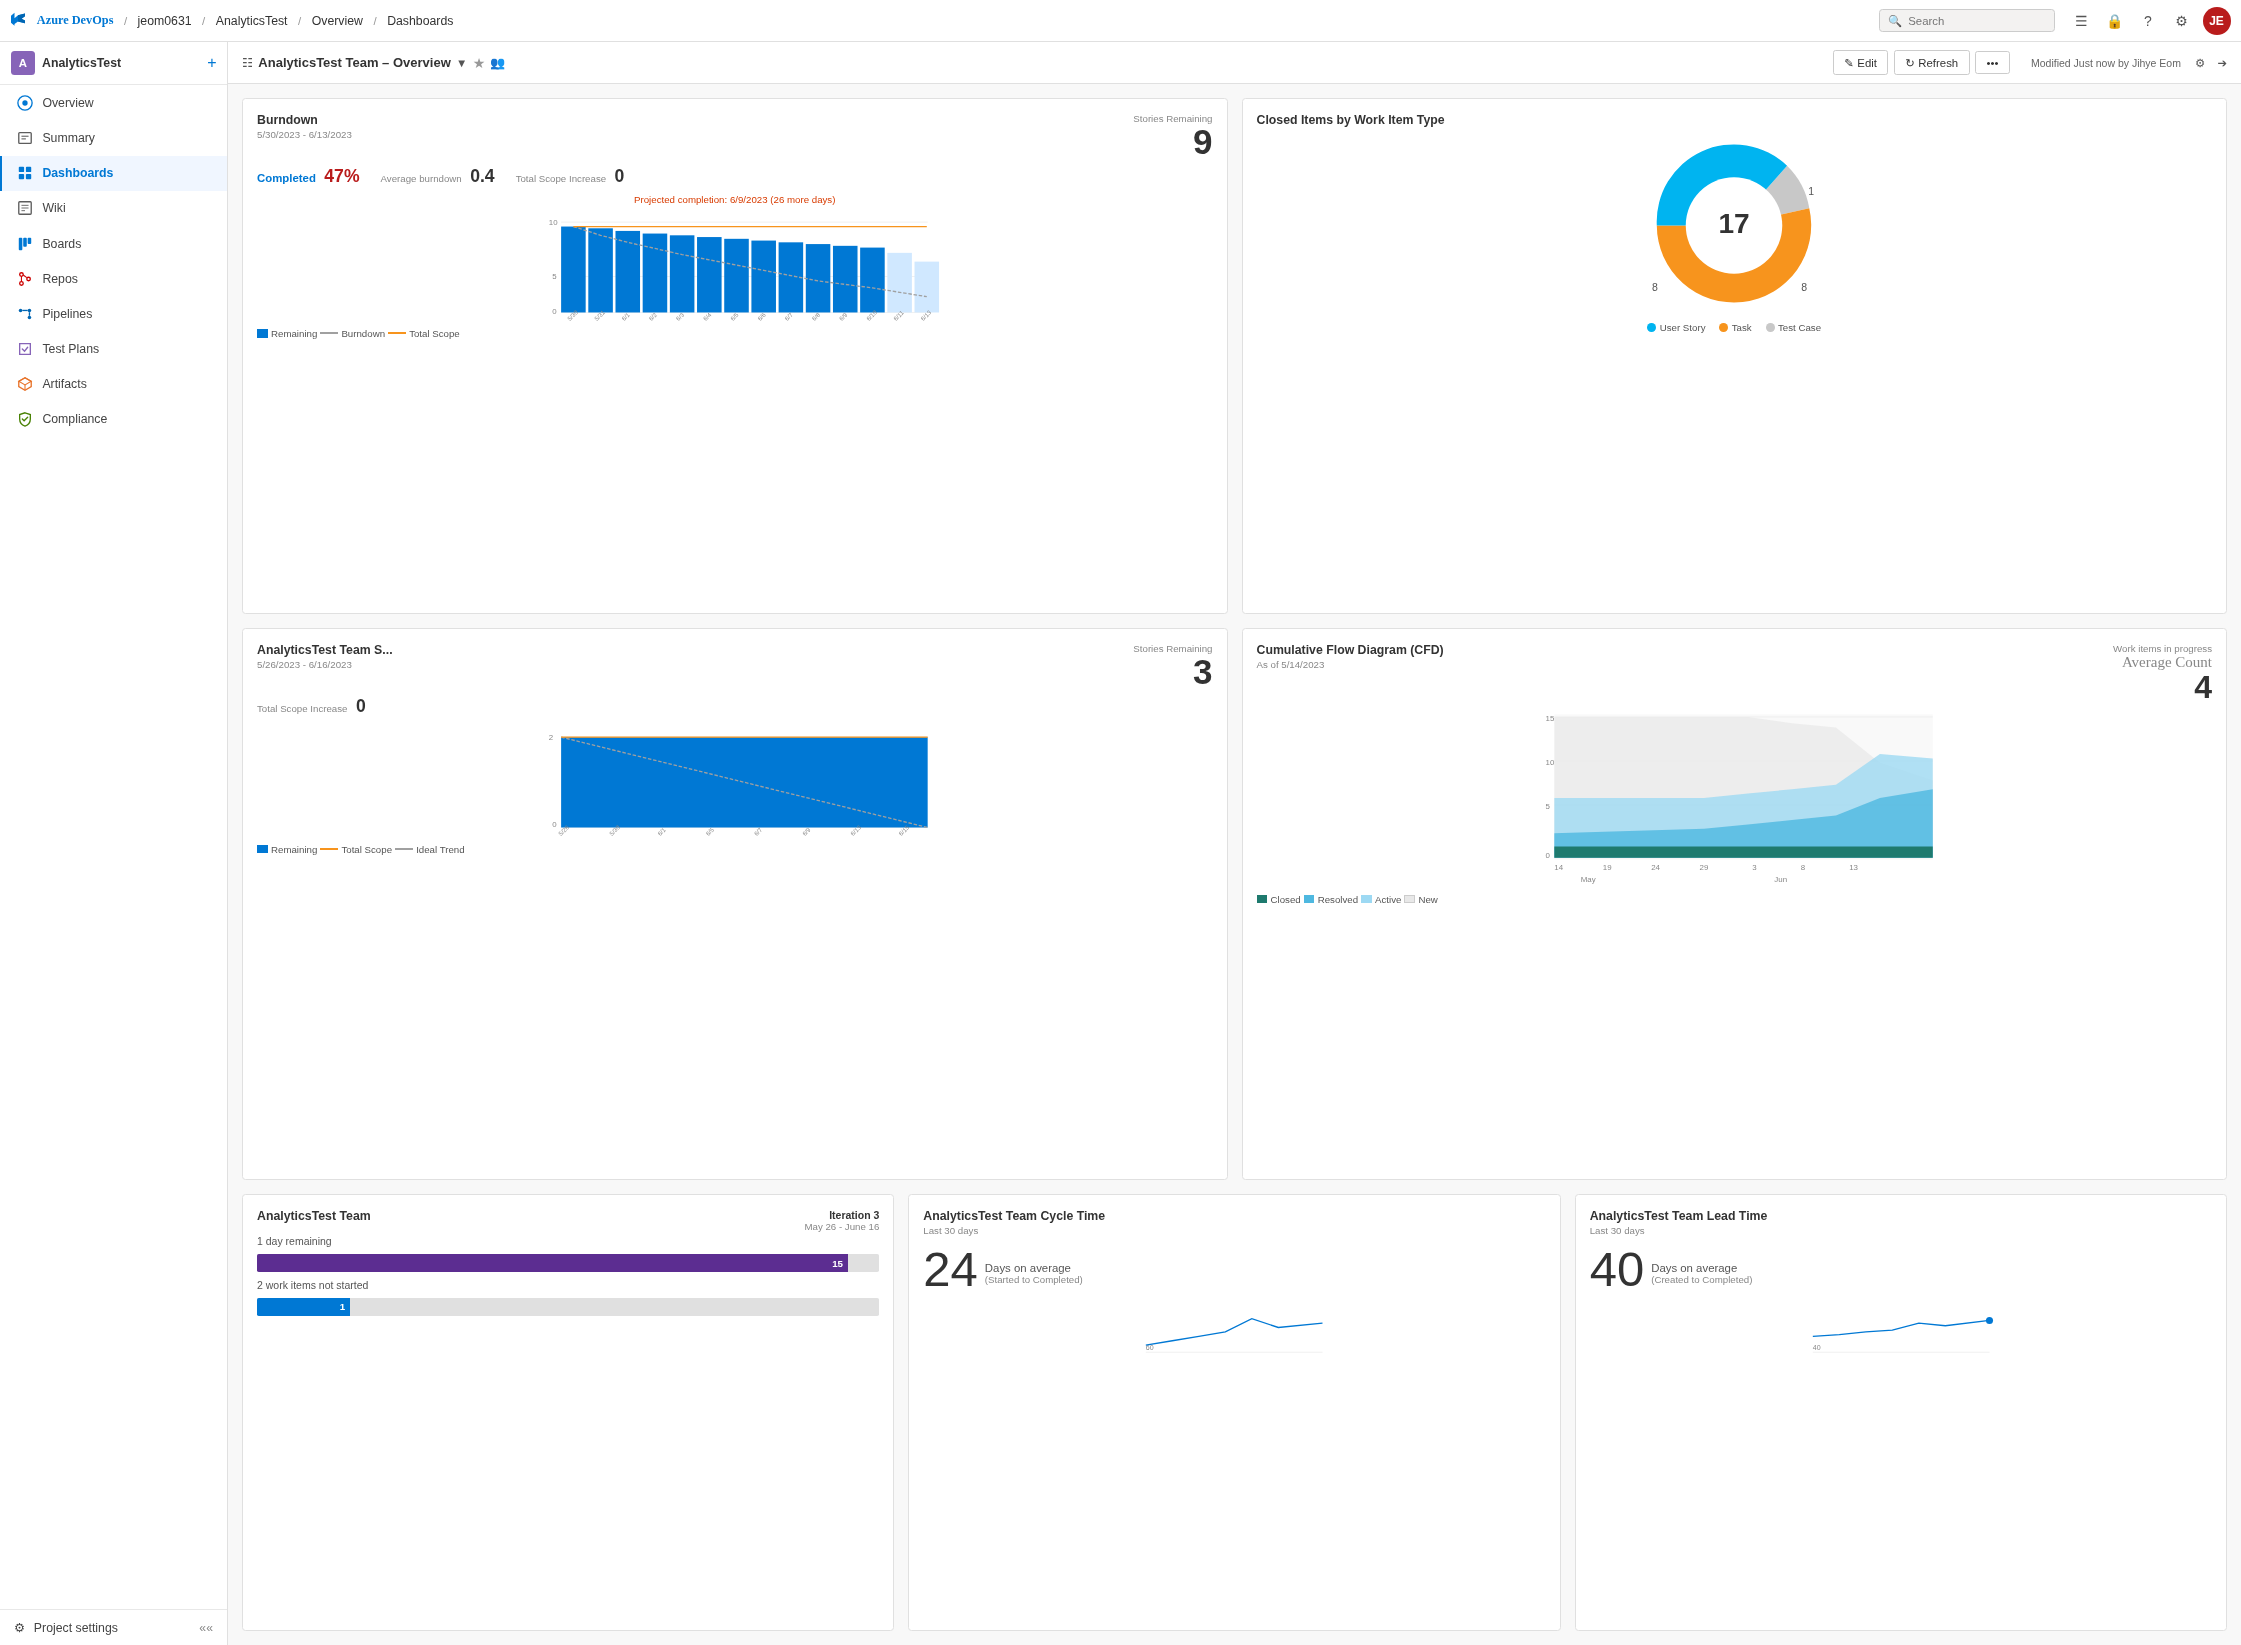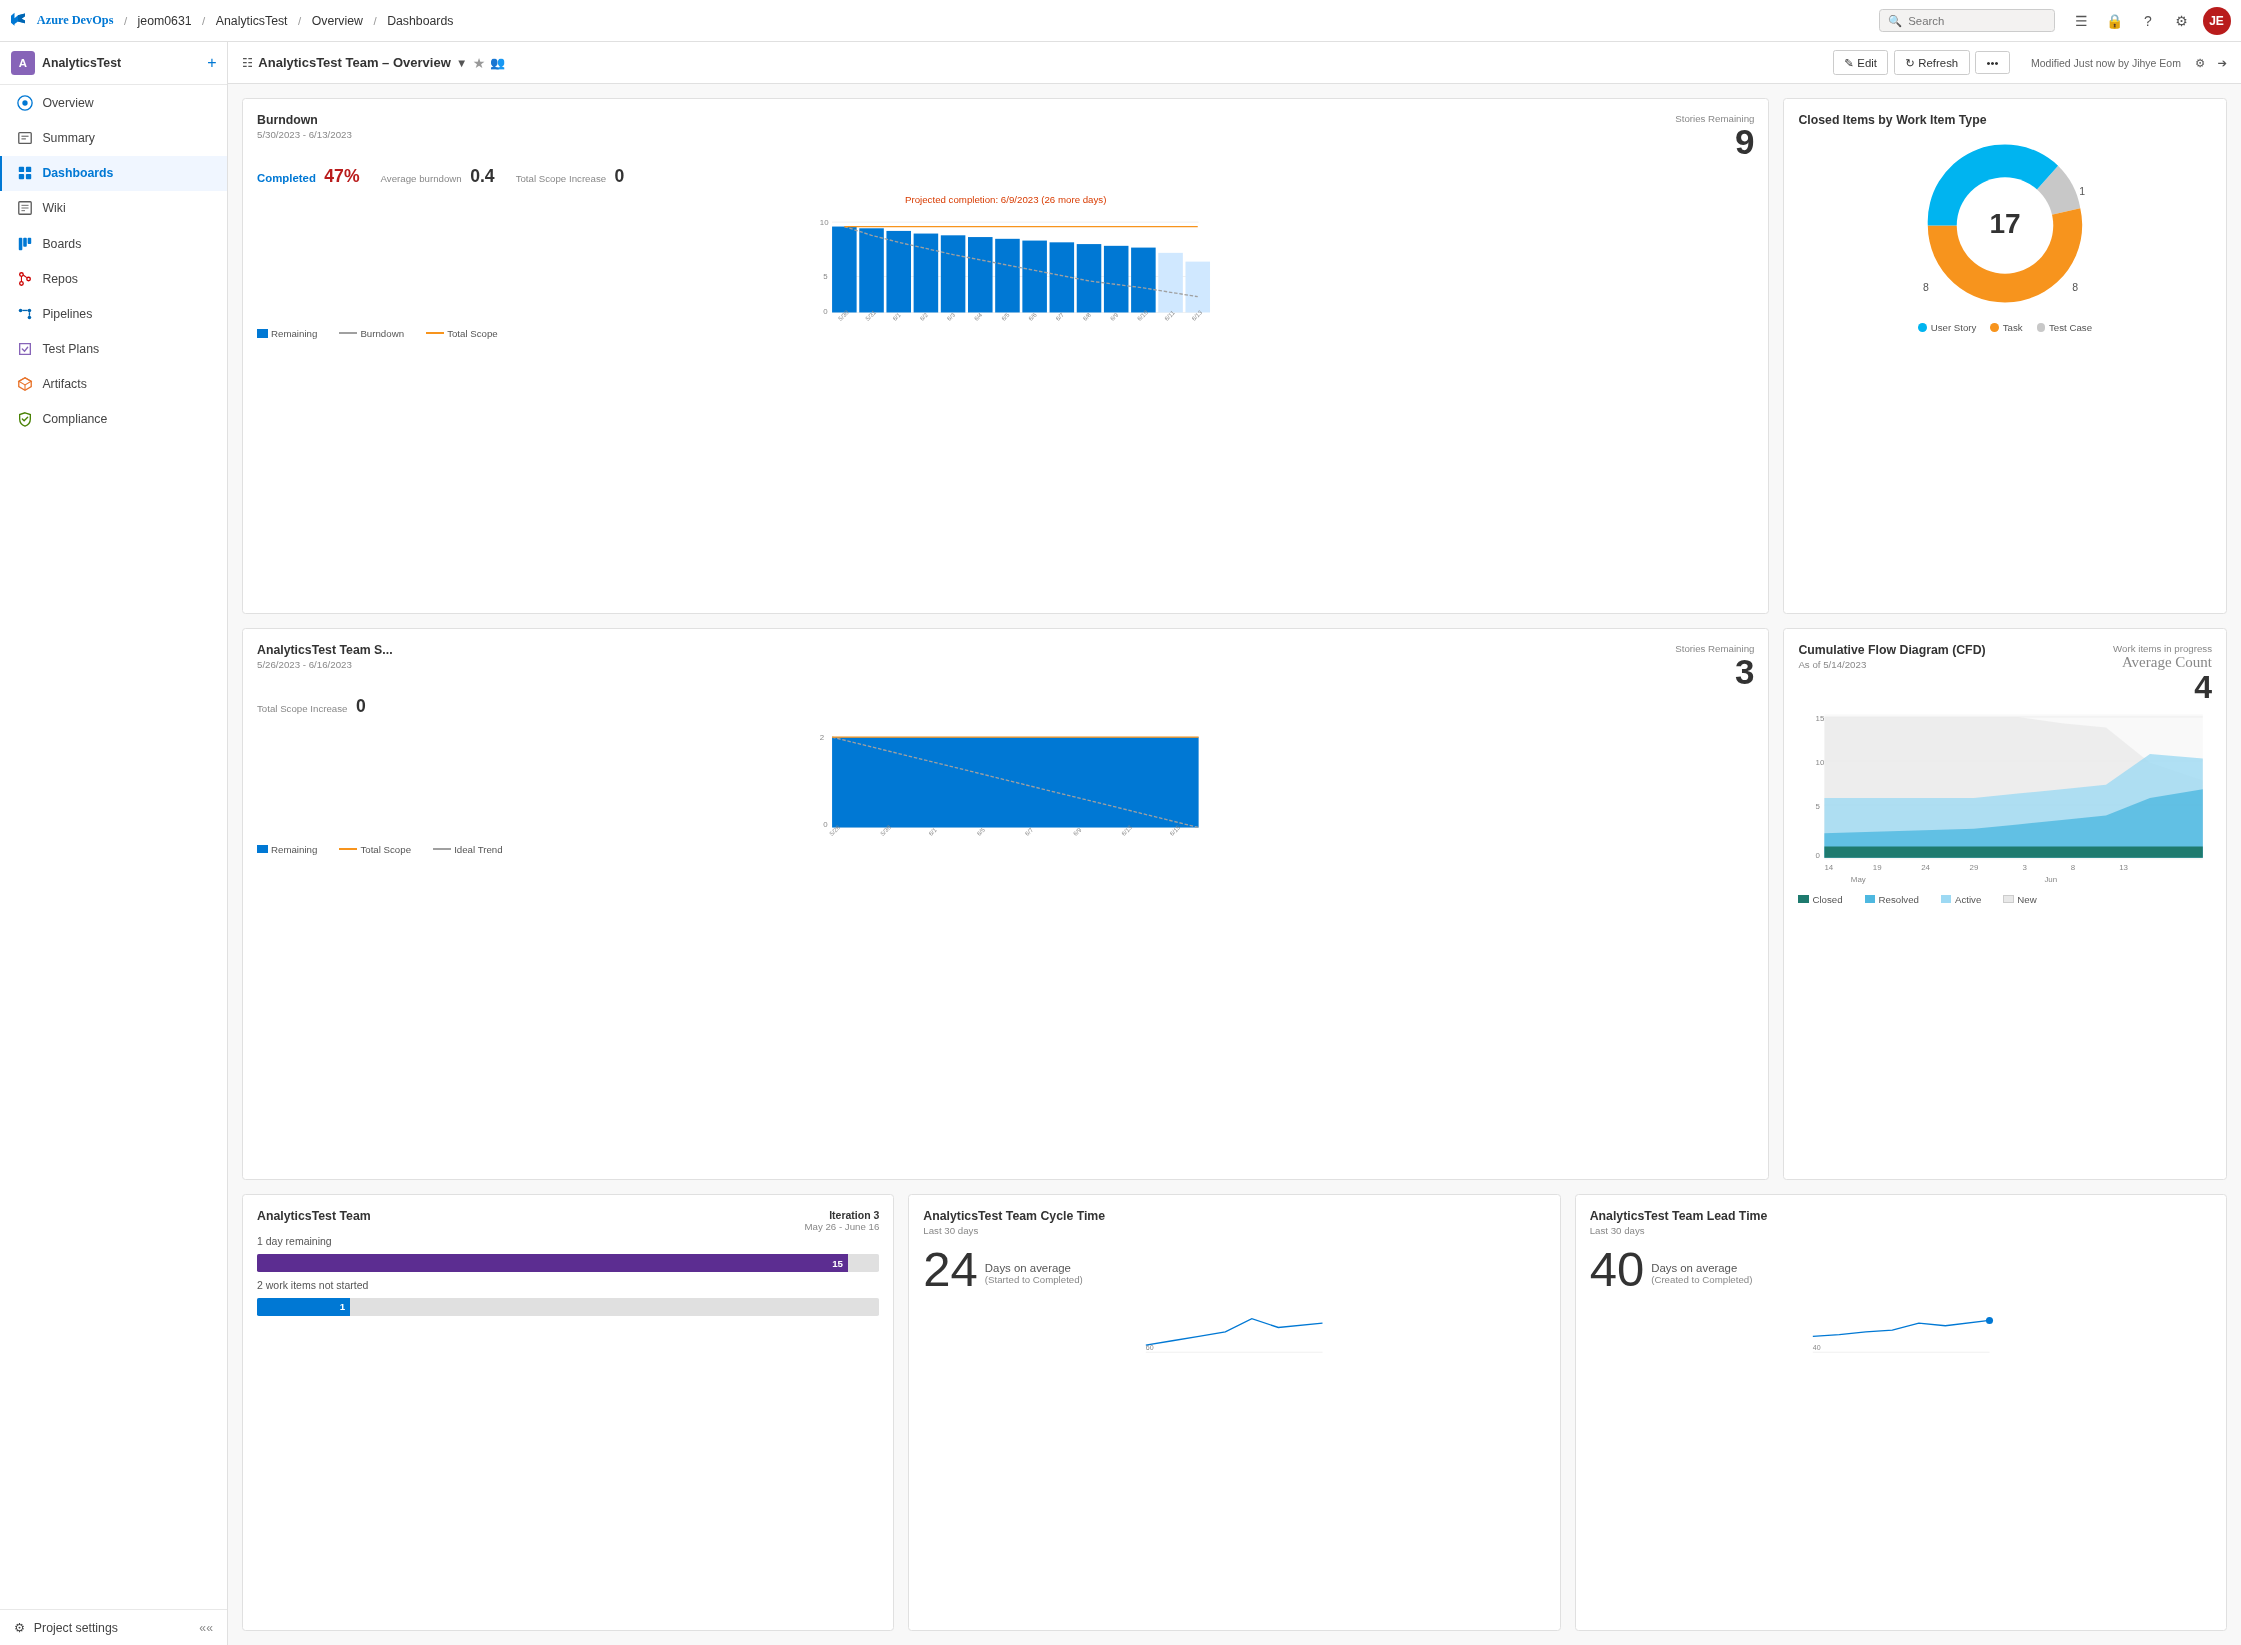--- a/index.html
+++ b/index.html
@@ -47,35 +47,35 @@
     .dash-chevron { color: #555; cursor: pointer; }
     .dash-star { color: #999; cursor: pointer; font-size: 14px; }
     .dash-team-icon { color: #999; cursor: pointer; font-size: 12.3px; }
     .dash-actions { display: flex; align-items: center; gap: 5.3px; }
     .dash-btn { display: flex; align-items: center; gap: 3.5px; padding: 4.4px 10.5px; border: 0.9px solid #ccc; border-radius: 2.6px; cursor: pointer; background: #fff; font-size: 11.4px; color: #333; }
     .dash-modified { margin-left: 14px; color: #666; font-size: 10.5px; }
     .dash-settings-icon { color: #555; cursor: pointer; }
     .dash-expand-icon { color: #555; cursor: pointer; }
 
     
-    .dash-content { flex: 1; overflow-y: auto; overflow-x: hidden; padding: 14px; display: grid; grid-template-columns: 1fr; grid-template-rows: auto auto auto; gap: 14px; }
+    .dash-content { flex: 1; overflow-y: auto; overflow-x: hidden; padding: 14px; display: grid; grid-template-columns: 1fr 1fr; grid-template-rows: auto auto auto; gap: 14px; }
 
     
     .widget { background: #fff; border: 0.9px solid #e0e0e0; border-radius: 3.5px; padding: 14px; overflow: hidden; }
     .widget-title { font-size: 12.3px; font-weight: 600; color: #333; margin-bottom: 1.8px; }
     .widget-subtitle { font-size: 9.7px; color: #888; margin-bottom: 8.8px; }
 
     
     .burndown-widget { }
     .burndown-header { display: flex; justify-content: space-between; align-items: flex-start; margin-bottom: 7px; }
     .burndown-left .widget-title { }
     .completed-label { color: #0078d4; font-size: 11.4px; font-weight: 600; }
     .projection-text { color: #d83b01; font-size: 9.7px; text-align: center; margin-bottom: 3.5px; font-weight: 500; }
     .chart-area { position: relative; height: 114px; }
-    .chart-legend { display: flex; gap: 22px; margin-top: 5.3px; font-size: 9.7px; color: #555; align-items: center; }
+    .chart-legend { display: flex; gap: 3px; margin-top: 5.3px; font-size: 9.7px; color: #555; align-items: center; }
     .legend-item { display: flex; align-items: center; gap: 3.5px; }
     .legend-box { width: 10.5px; height: 8.8px; }
     .legend-line { width: 17.6px; height: 1.8px; }
 
     
     .donut-widget { }
     .donut-chart-area { display: flex; justify-content: center; align-items: center; height: 193px; }
     .donut-legend { display: flex; gap: 14px; justify-content: center; font-size: 9.7px; color: #555; }
     .legend-dot { width: 8.8px; height: 8.8px; border-radius: 50%; }
 

